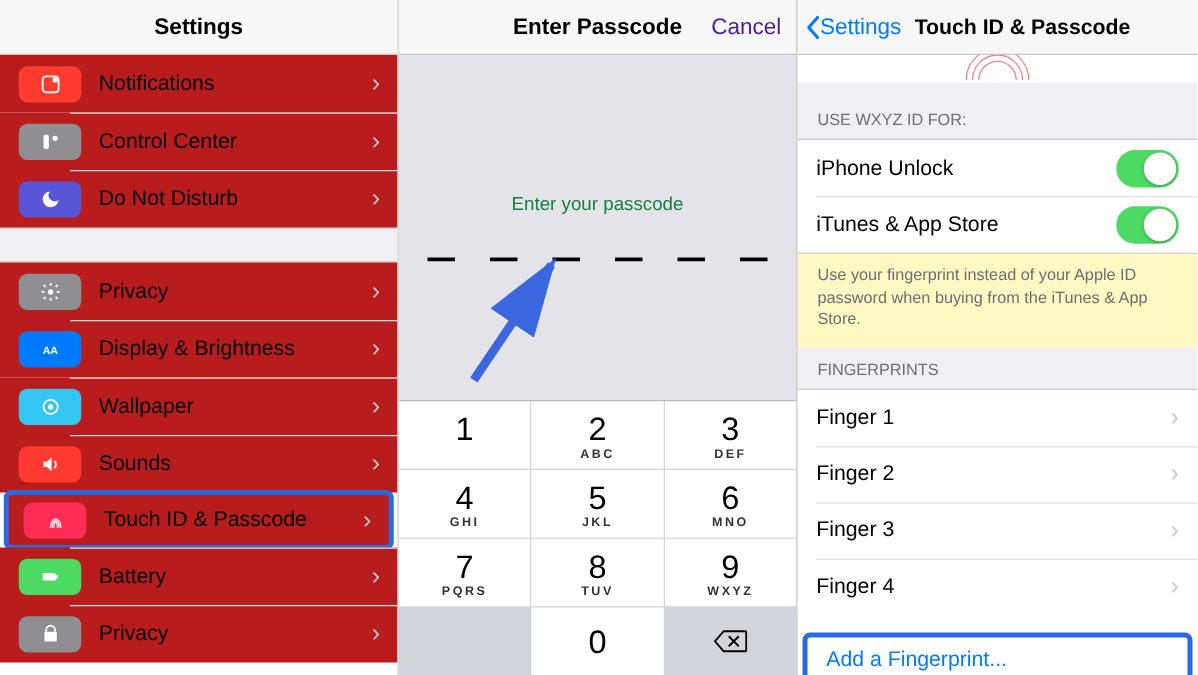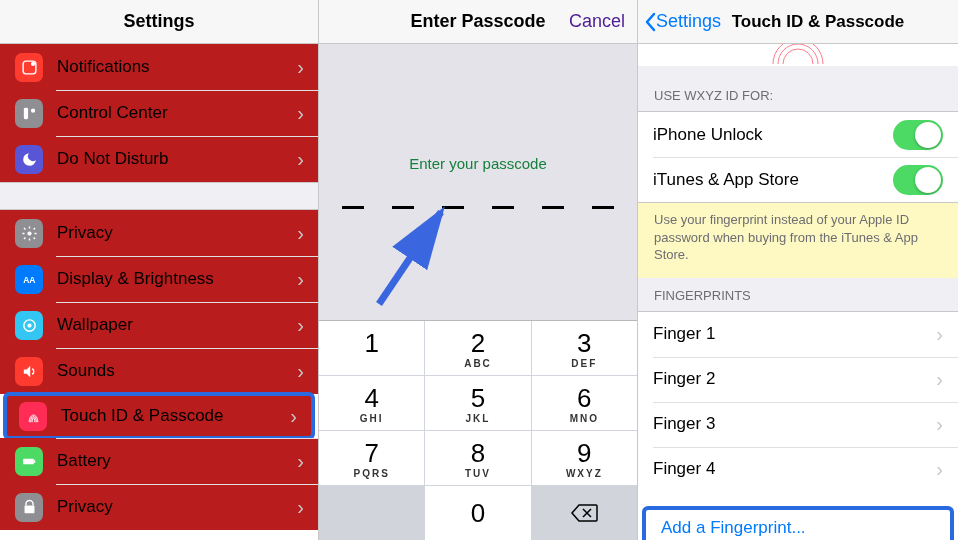--- a/index.html
+++ b/index.html
@@ -68,21 +68,21 @@
 .row + .row::after {
   content: "";
   position: absolute;
   top: 0;
   left: 56px;
   right: 0;
   height: 1px;
   background: #e0e0e0;
 }
 .row .icn {
-  width: 28px;
+  width: 50px;
   height: 29px;
   border-radius: 7px;
   margin-right: 14px;
   flex-shrink: 0;
   display: flex;
   align-items: center;
   justify-content: center;
 }
 .row .lbl {
   font-size: 17px;

